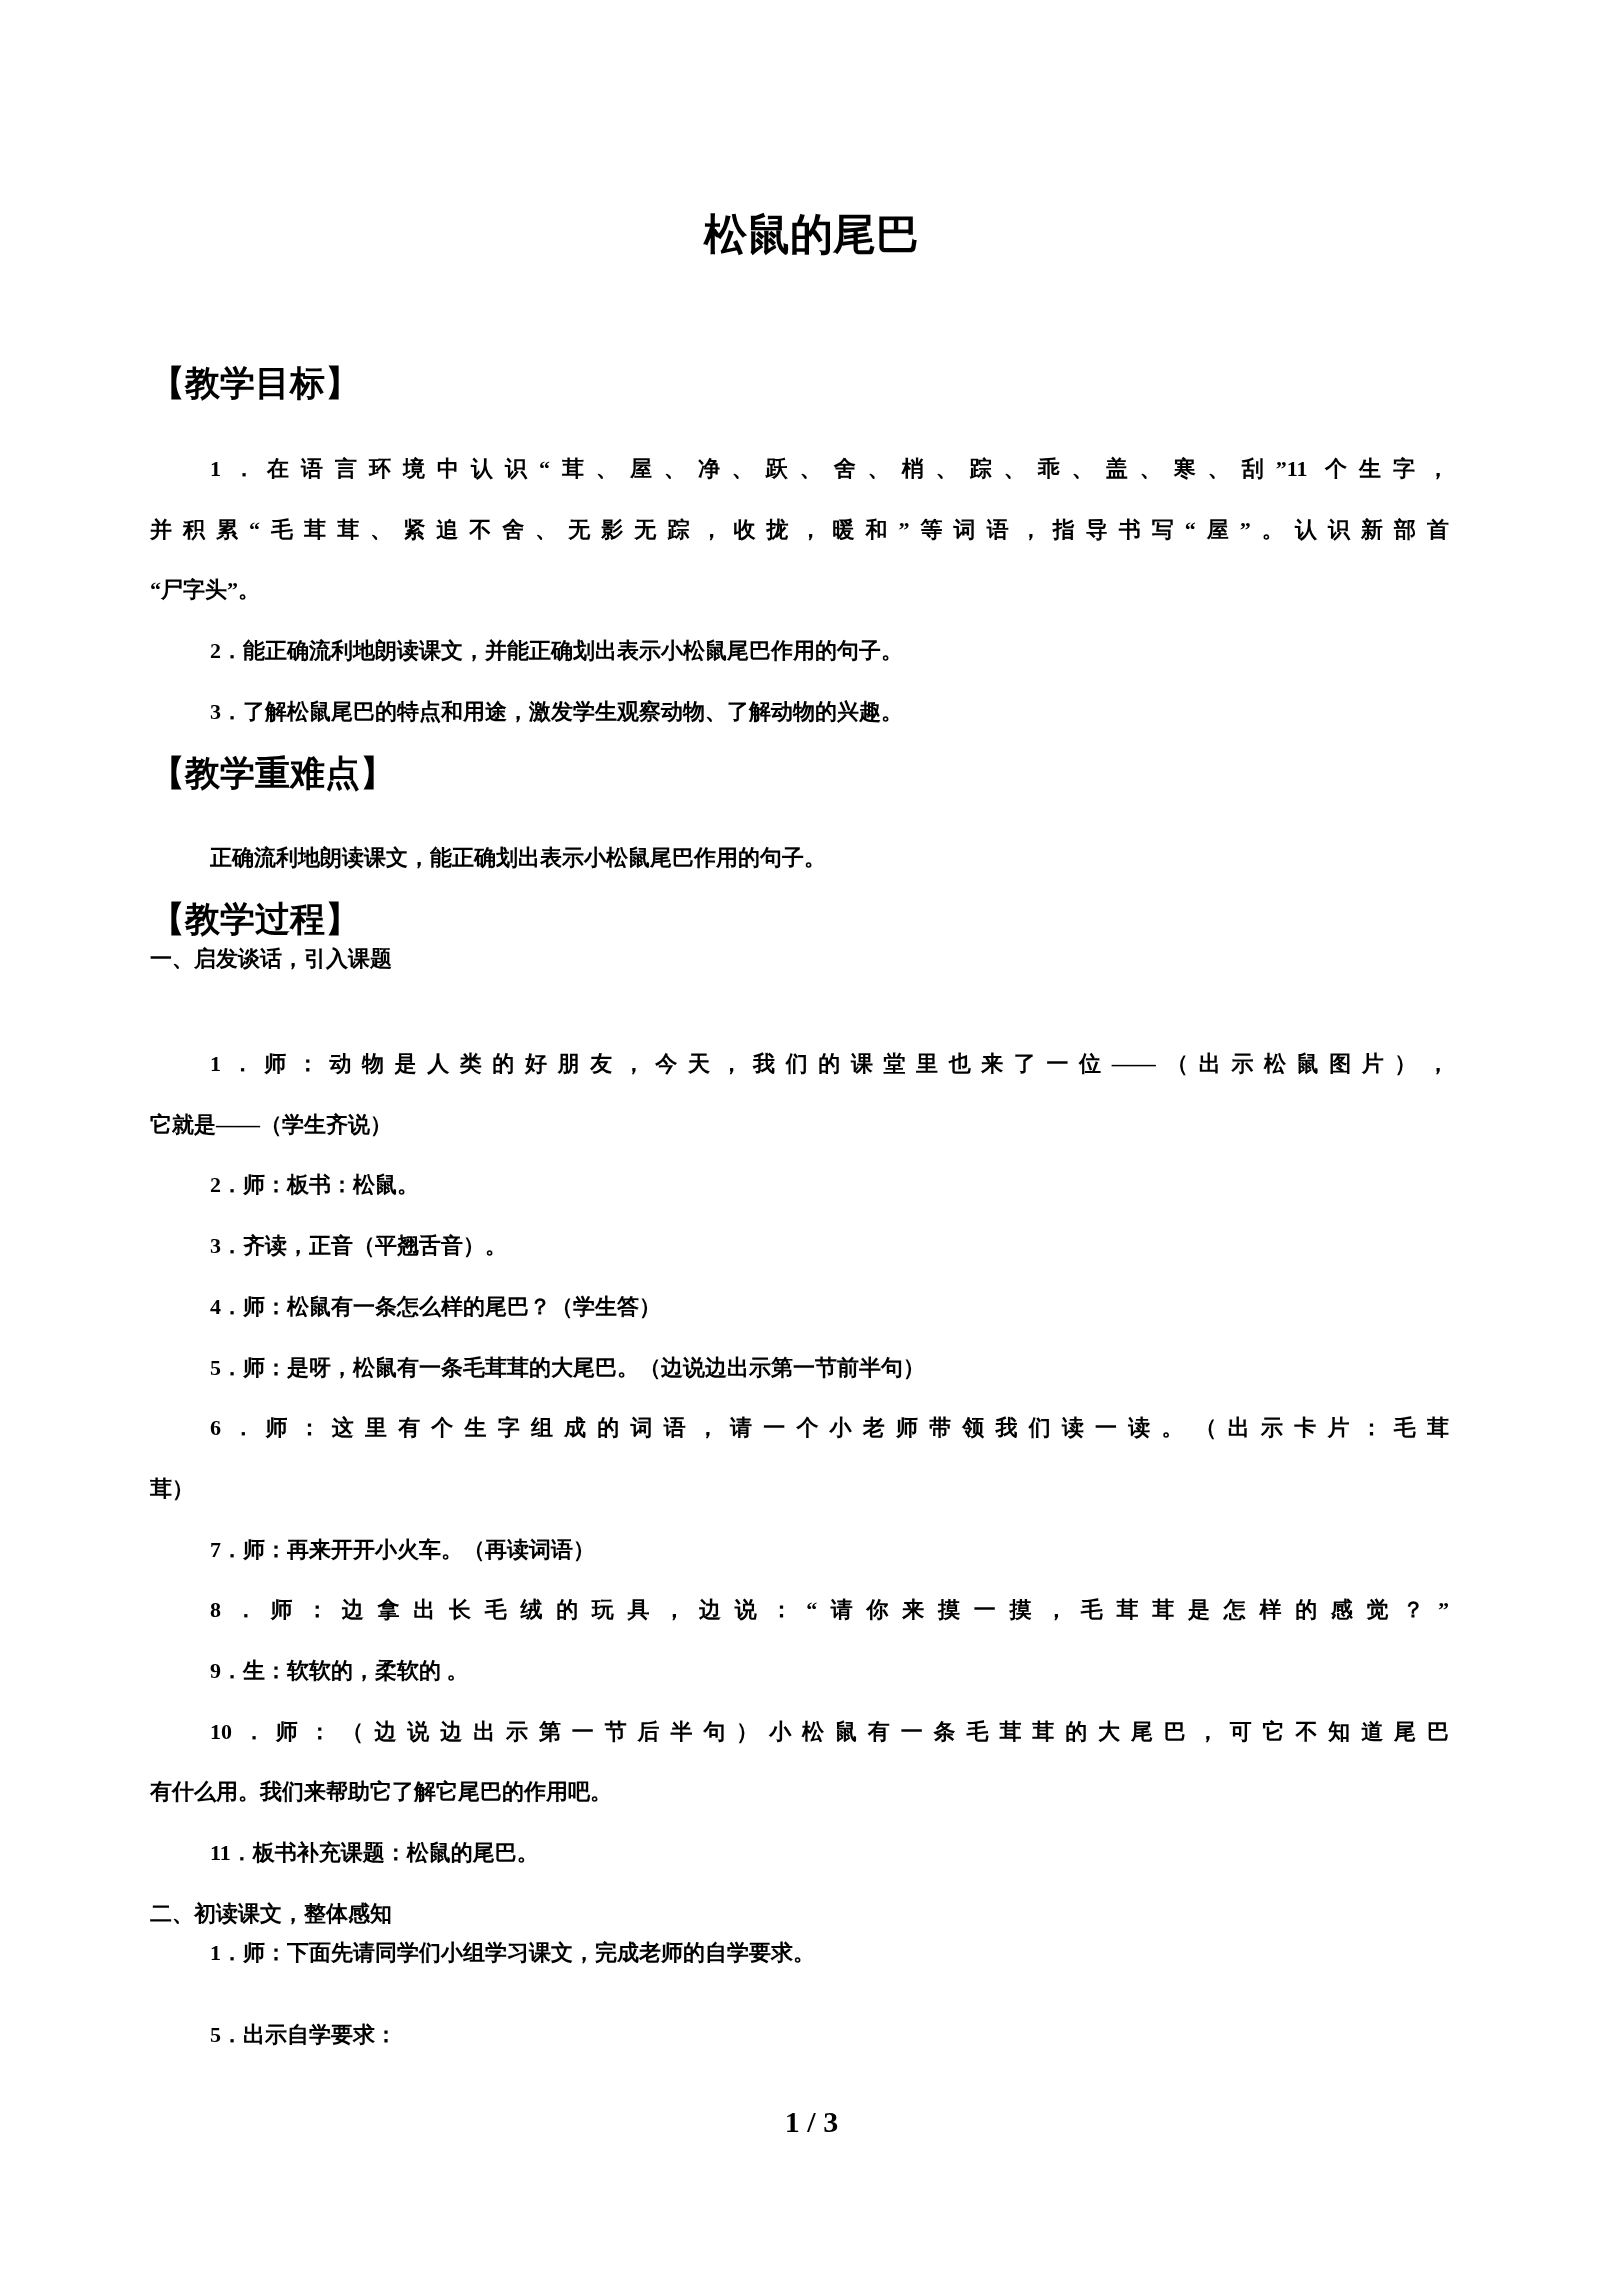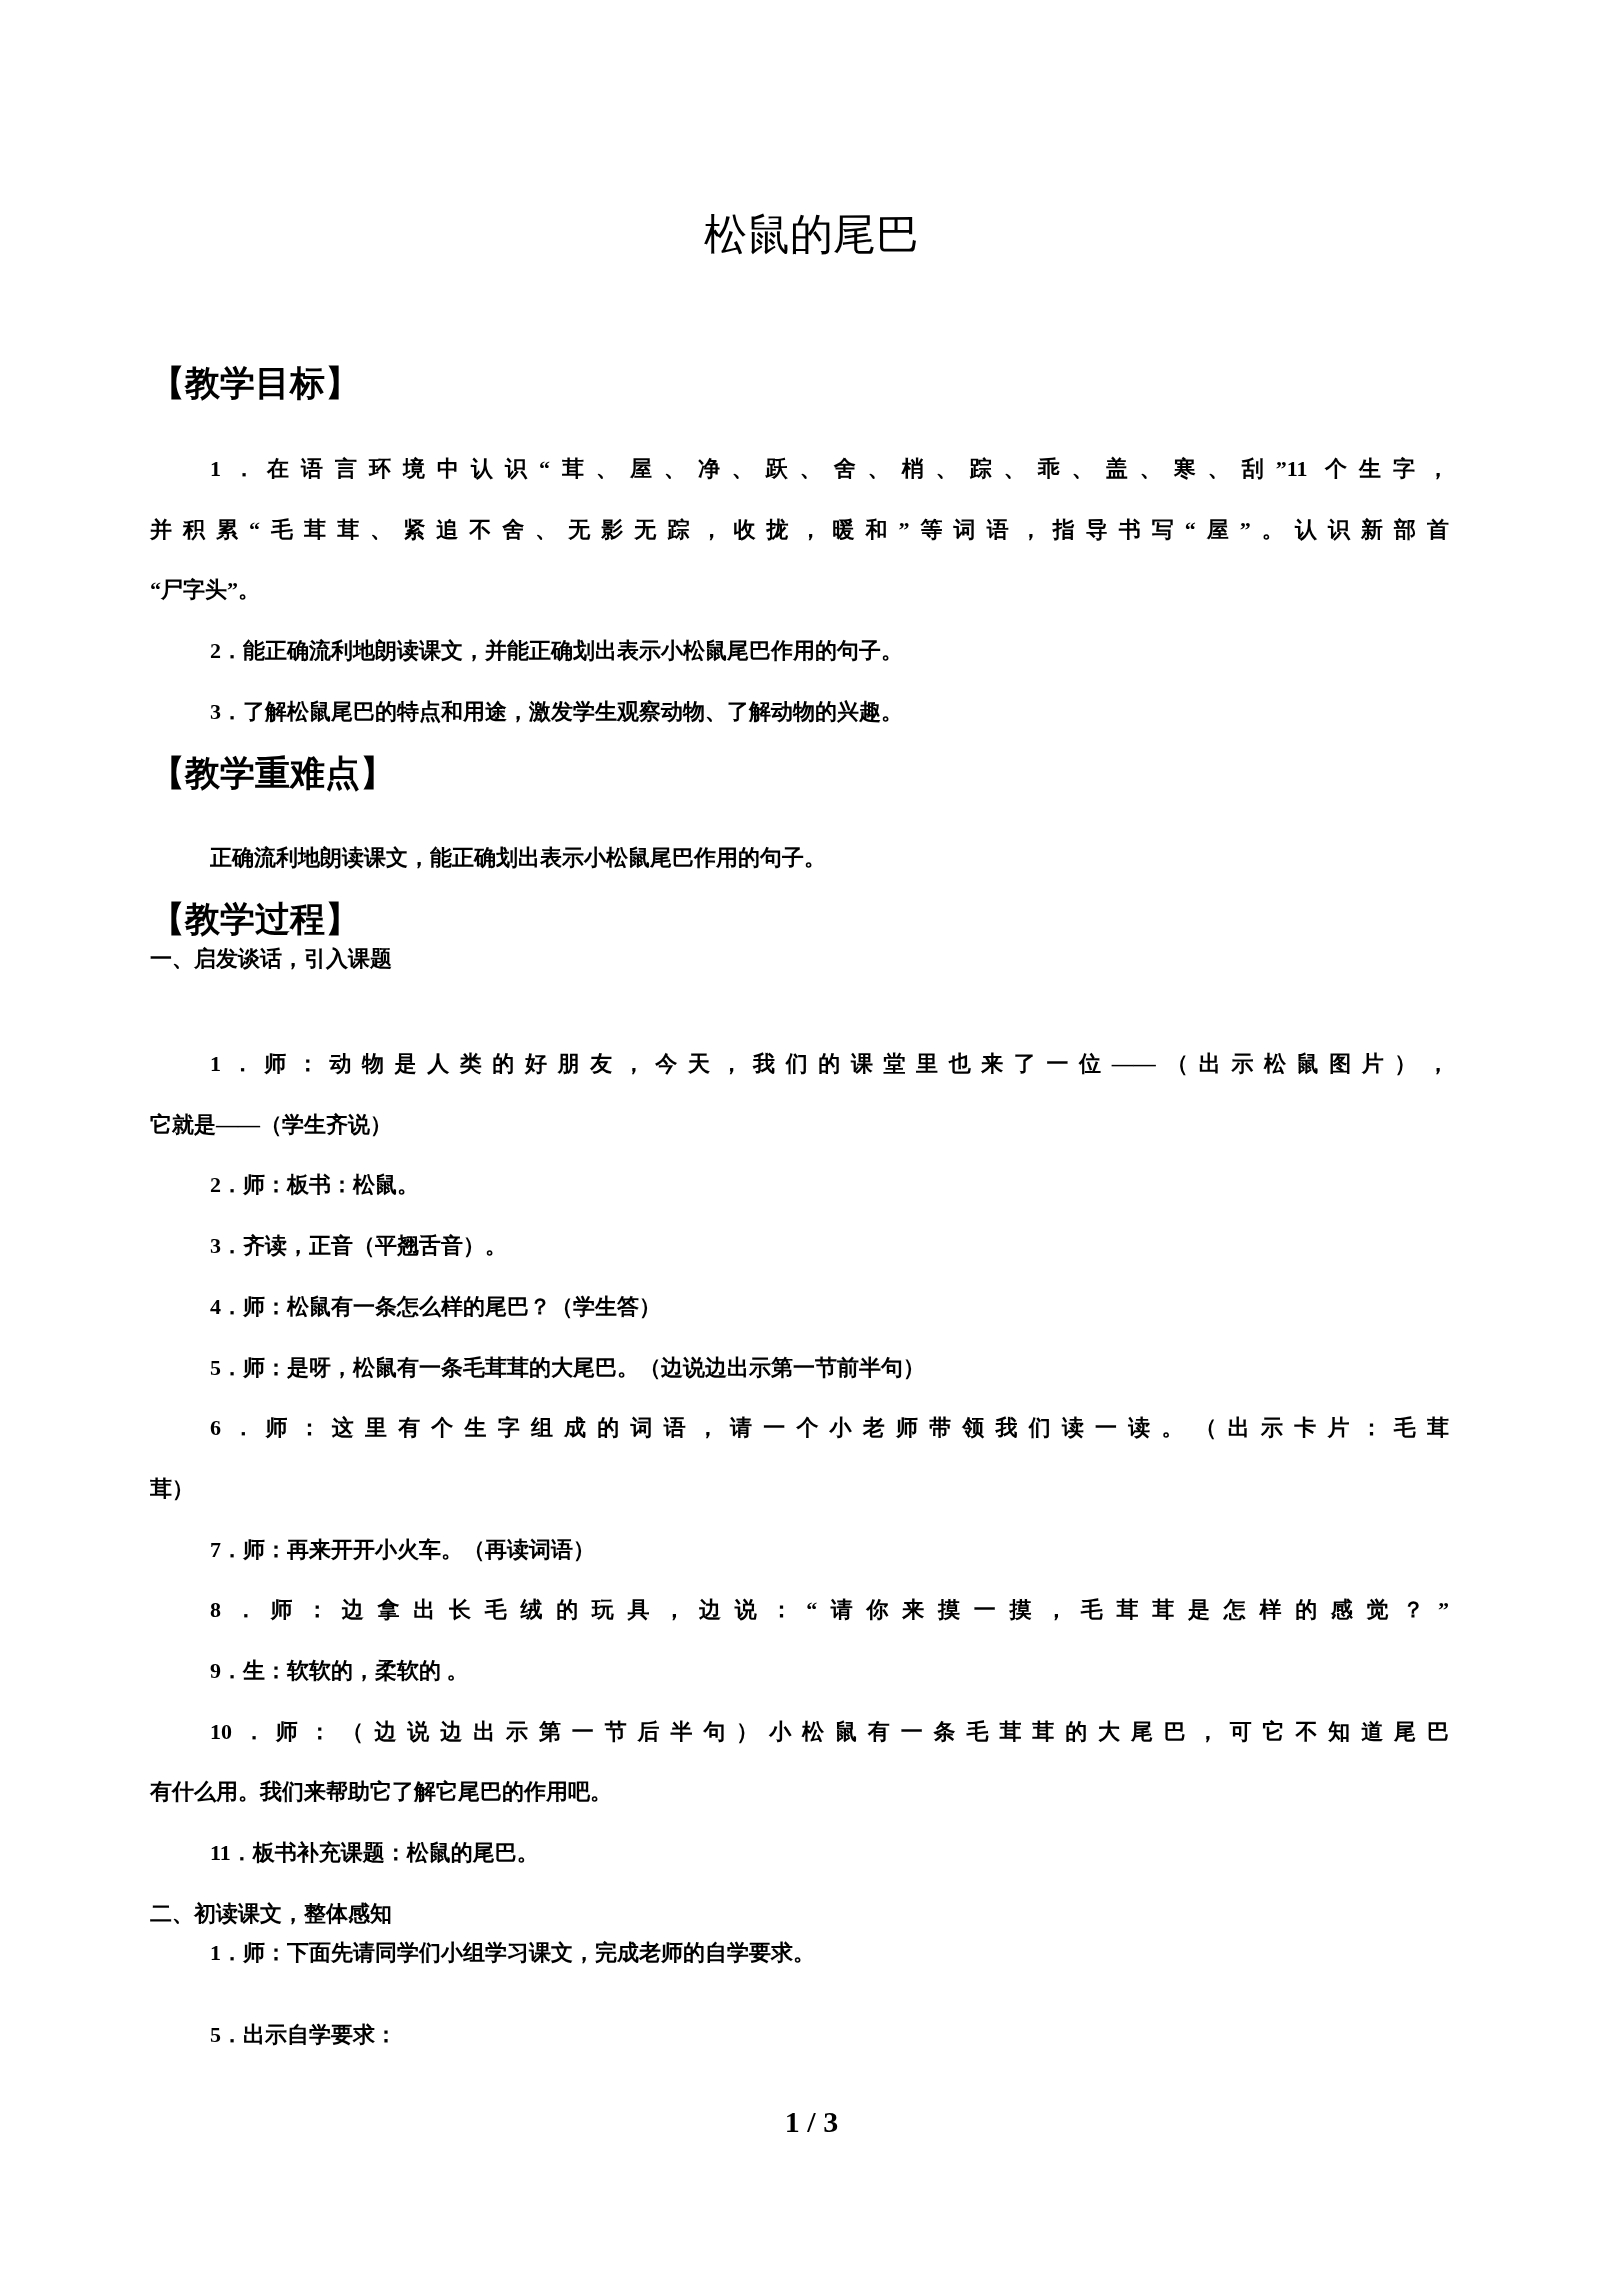--- a/index.html
+++ b/index.html
@@ -13,21 +13,21 @@
     color: #000000;
   }
   .doc-title {
     position: absolute;
     top: 210px;
     left: 0;
     width: 1623px;
     text-align: center;
     font-size: 43px;
     line-height: 49px;
-    font-weight: 400;
+    font-weight: 700;
   }
   .ln {
     position: absolute;
     left: 150px;
     width: 1299px;
     font-size: 22px;
     line-height: 37px;
     font-weight: 700;
     text-align: left;
   }

